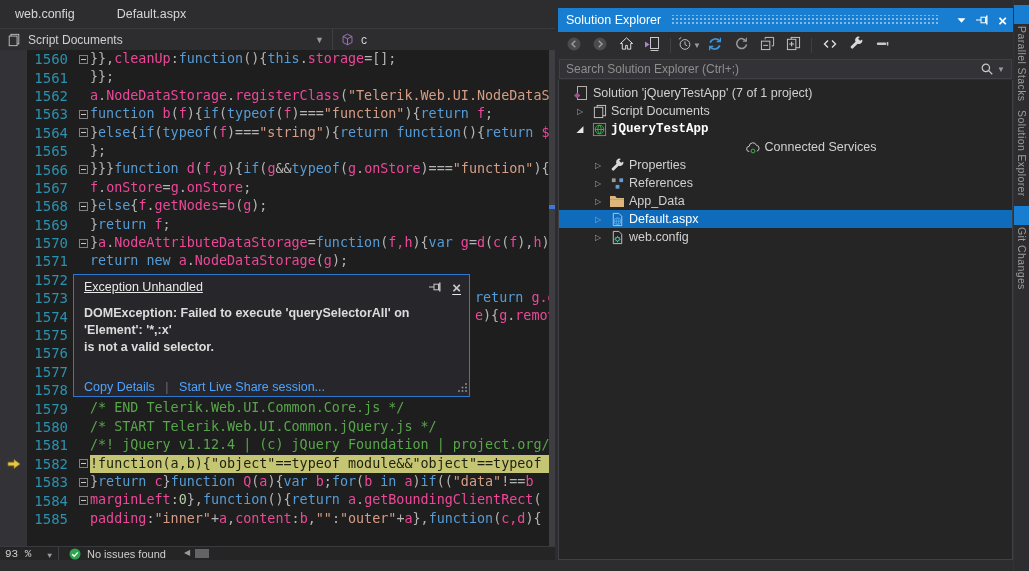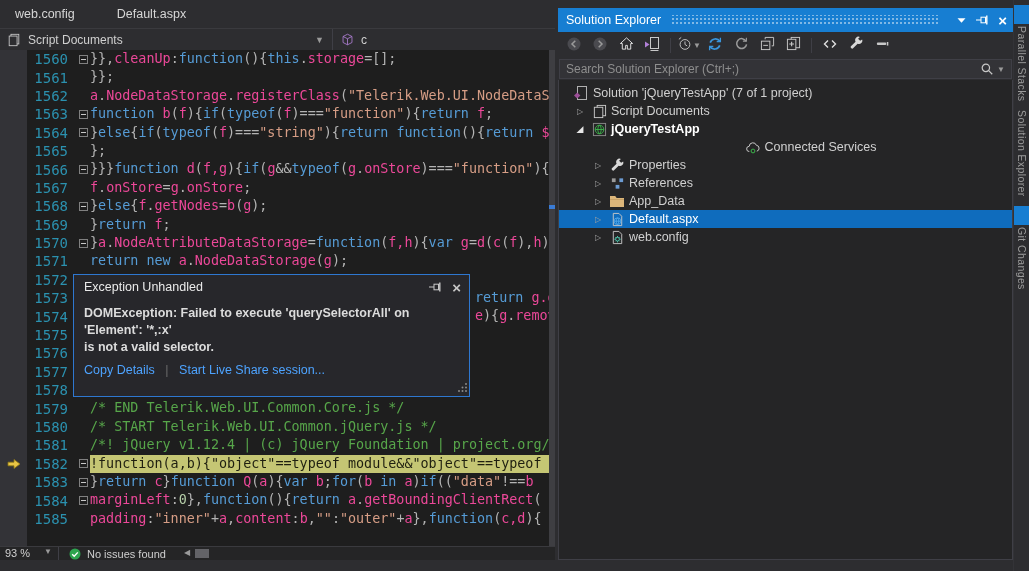--- a/index.html
+++ b/index.html
@@ -35,33 +35,33 @@
   .tok-k{color:var(--keyword,#569cd6);} .tok-i{color:#ec4899;} .tok-p{color:#b4b4b4;}
   .tok-s{color:var(--string,#d69d85);} .tok-c{color:var(--comment,#57a64a);}
   .tok-n{color:#b5cea8;} .tok-d{color:#1f1f10;}
 
   .vscroll{position:absolute;right:0;top:0;width:6px;height:100%;background:#3e3e42;}
   .vs-mark{position:absolute;left:0;top:155px;width:6px;height:4px;background:#3a7bd5;}
 
   
   .exception-popup{position:absolute;left:73px;top:224px;width:397px;height:123px;background:#27272b;
        border:1px solid var(--exception-border,#2e77d0);z-index:6;font-size:12.5px;}
-  .xp-head{display:flex;align-items:center;height:24px;padding:0 8px 0 10px;color:#eaeaea;}
+  .xp-head{display:flex;align-items:center;height:24px;padding:0 8px 0 10px;color:#eaeaea;text-decoration:underline;}
   .xp-title{flex:1;}
   .xp-ic{margin-left:10px;color:#c8c8c8;cursor:default;display:inline-flex;align-items:center;}
   .xp-x{font-size:15px;font-weight:bold;}
   .xp-body{padding:6px 26px 0 10px;color:#dcdcdc;line-height:17px;font-weight:bold;}
-  .xp-links{position:absolute;left:10px;bottom:19px;color:#4da3ff;}
+  .xp-links{position:absolute;left:10px;bottom:2px;color:#4da3ff;}
   .xp-links a{color:#4da3ff;text-decoration:none;cursor:pointer;}
   .xp-sep{color:#6a6a6a;margin:0 7px;}
   .xp-grip{position:absolute;right:1px;bottom:1px;}
 
   .editor-bottom{position:absolute;left:0;top:546px;width:555px;height:14px;background:#252526;
        border-top:1px solid #3a3a3e;display:flex;align-items:center;font-size:11px;color:#cfcfcf;}
-  .zoom-ctl{width:58px;display:flex;align-items:flex-start;padding-left:5px;height:100%;}
+  .zoom-ctl{width:58px;display:flex;align-items:flex-end;padding-left:5px;height:100%;font-family:Liberation Mono, monospace;}
   .zoom-ctl .caret{margin-left:auto;margin-right:6px;color:#9a9a9a;font-size:8px;}
   .eb-sep{width:1px;height:100%;background:#3f3f46;}
   .health-ic{margin:0 6px 0 10px;display:inline-flex;}
   .hscroll{position:relative;flex:1;height:100%;margin-left:18px;}
   .hs-left{position:absolute;left:0;top:1px;color:#9a9a9a;font-size:8px;}
   .hs-thumb{position:absolute;left:11px;top:2px;width:14px;height:9px;background:#636367;}
 
   
   .se-pane{position:absolute;left:558px;top:8px;width:455px;height:552px;background:#2d2d30;display:flex;flex-direction:column;}
   .se-title{height:24px;background:var(--accent-blue,#177ED2);display:flex;align-items:center;
@@ -79,21 +79,21 @@
   .se-search .ph{flex:1;}
   .se-search .sc{display:inline-flex;align-items:center;color:#c8c8c8;}
   .se-search .caret{font-size:8px;color:#9a9a9a;margin-left:3px;}
   .se-tree{flex:1;background:#252526;border:1px solid #3f3f46;border-top:none;padding-top:4px;overflow:hidden;}
   .tree-row{display:flex;align-items:center;height:18px;font-size:12.5px;color:#d0d0d0;white-space:nowrap;}
   .tree-row.sel{background:var(--selection-blue,#0f6cbd);color:#fff;}
   .expander{width:18px;flex:0 0 18px;text-align:center;color:#a0a0a0;font-size:8px;}
   .expander.open{color:#e8e8e8;font-size:9px;}
   .tree-icon{width:20px;flex:0 0 20px;display:inline-flex;align-items:center;justify-content:center;}
   .tree-label{margin-left:2px;}
-  .tree-label.bold{font-weight:bold;color:#fff;}
+  .tree-label.bold{font-weight:bold;color:#fff;font-family:Liberation Mono, monospace;}
 
   
   .side-strip{position:absolute;left:1013px;top:0;width:16px;height:571px;background:#2d2d30;
        border-left:1px solid #333337;display:flex;flex-direction:column;align-items:center;}
   .side-tab-wrap{display:flex;flex-direction:column;align-items:center;margin-bottom:9px;}
   .side-cap{width:16px;height:19px;background:var(--accent-blue,#177ED2);margin-bottom:2px;}
   .side-label{writing-mode:vertical-rl;font-size:10.5px;color:#9a9a9a;letter-spacing:.4px;}
 
   .bottom-strip{position:absolute;left:0;top:560px;width:1013px;height:11px;background:#2d2d30;}
 </style>

